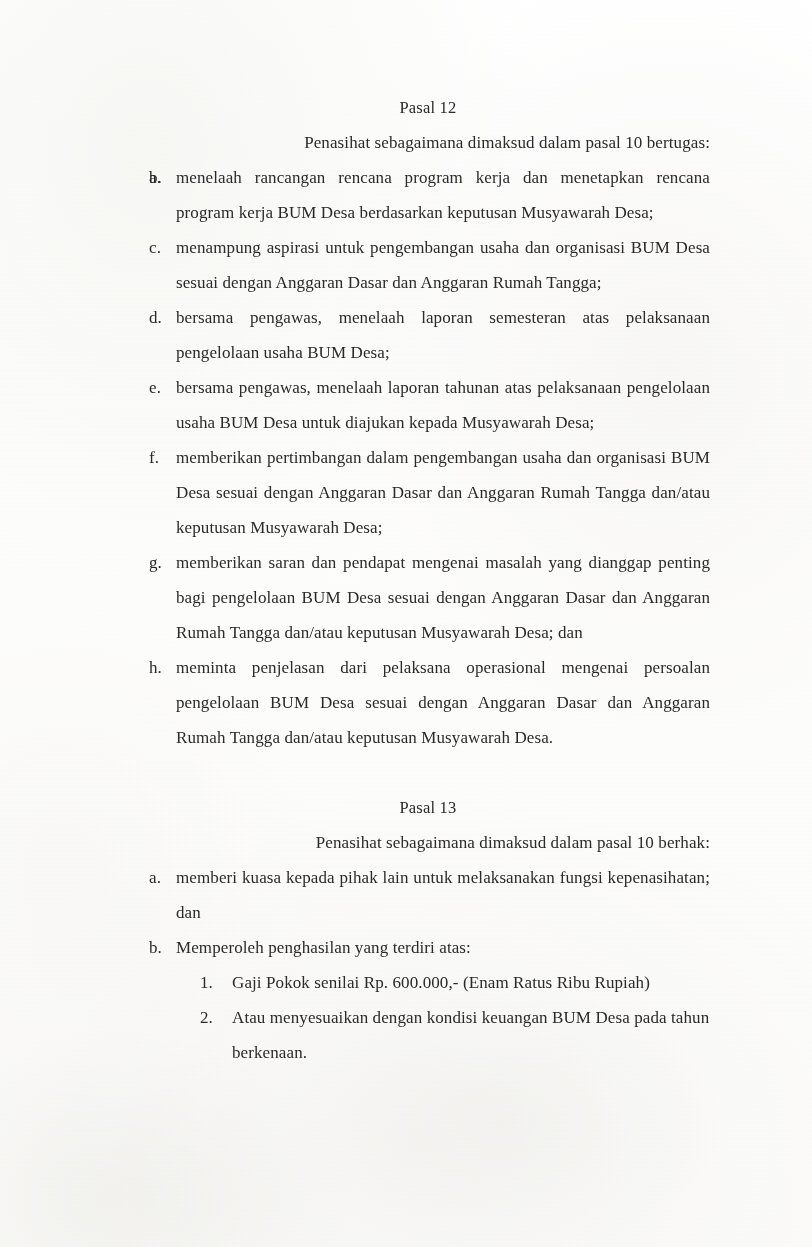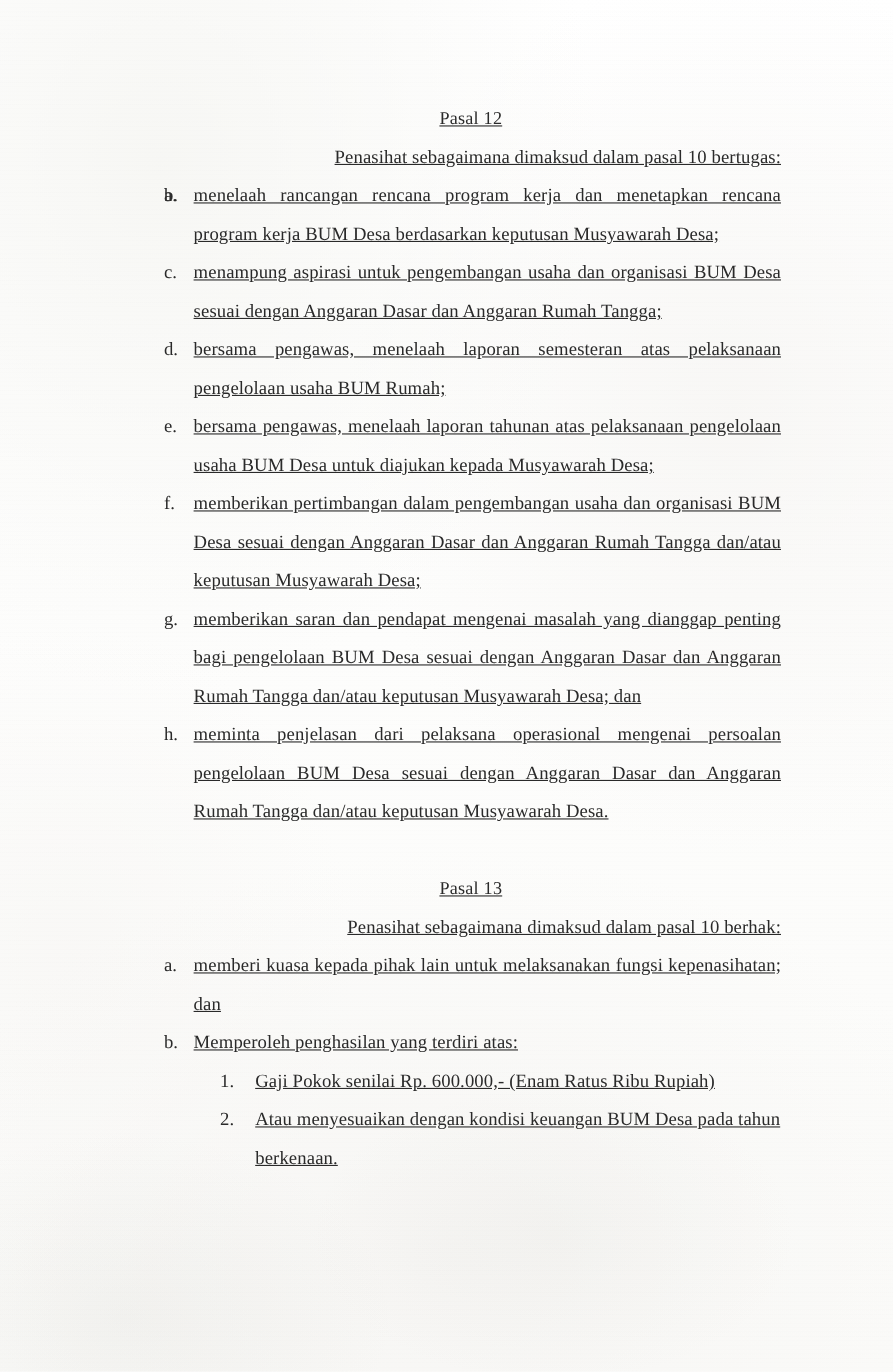--- a/index.html
+++ b/index.html
@@ -55,21 +55,20 @@
       radial-gradient(ellipse 40% 18% at 14% 96%, rgba(170,170,160,0.10) 0%, rgba(255,255,255,0) 75%),
       radial-gradient(ellipse 35% 14% at 62% 90%, rgba(175,175,165,0.07) 0%, rgba(255,255,255,0) 78%);
   }
 
   
   .content {
     position: absolute;
     left: 146px;
     top: 90px;
     width: 564px;
-    text-decoration: underline;
   }
 
   .heading {
     text-align: center;
     font-size: 16.5px;
     line-height: 35px;
     letter-spacing: 0.2px;
   }
 
   .lead {
@@ -164,21 +163,21 @@
         <li>
           <span class="marker">b.</span>
           <span>menelaah rancangan rencana program kerja dan menetapkan rencana program kerja BUM Desa berdasarkan keputusan Musyawarah Desa;</span>
         </li>
         <li>
           <span class="marker">c.</span>
           <span>menampung aspirasi untuk pengembangan usaha dan organisasi BUM Desa sesuai dengan Anggaran Dasar dan Anggaran Rumah Tangga;</span>
         </li>
         <li>
           <span class="marker">d.</span>
-          <span>bersama pengawas, menelaah laporan semesteran atas pelaksanaan pengelolaan usaha BUM Rumah;</span>
+          <span>bersama pengawas, menelaah laporan semesteran atas pelaksanaan pengelolaan usaha BUM Desa;</span>
         </li>
         <li>
           <span class="marker">e.</span>
           <span>bersama pengawas, menelaah laporan tahunan atas pelaksanaan pengelolaan usaha BUM Desa untuk diajukan kepada Musyawarah Desa;</span>
         </li>
         <li>
           <span class="marker">f.</span>
           <span>memberikan pertimbangan dalam pengembangan usaha dan organisasi BUM Desa sesuai dengan Anggaran Dasar dan Anggaran Rumah Tangga dan/atau keputusan Musyawarah Desa;</span>
         </li>
         <li>

